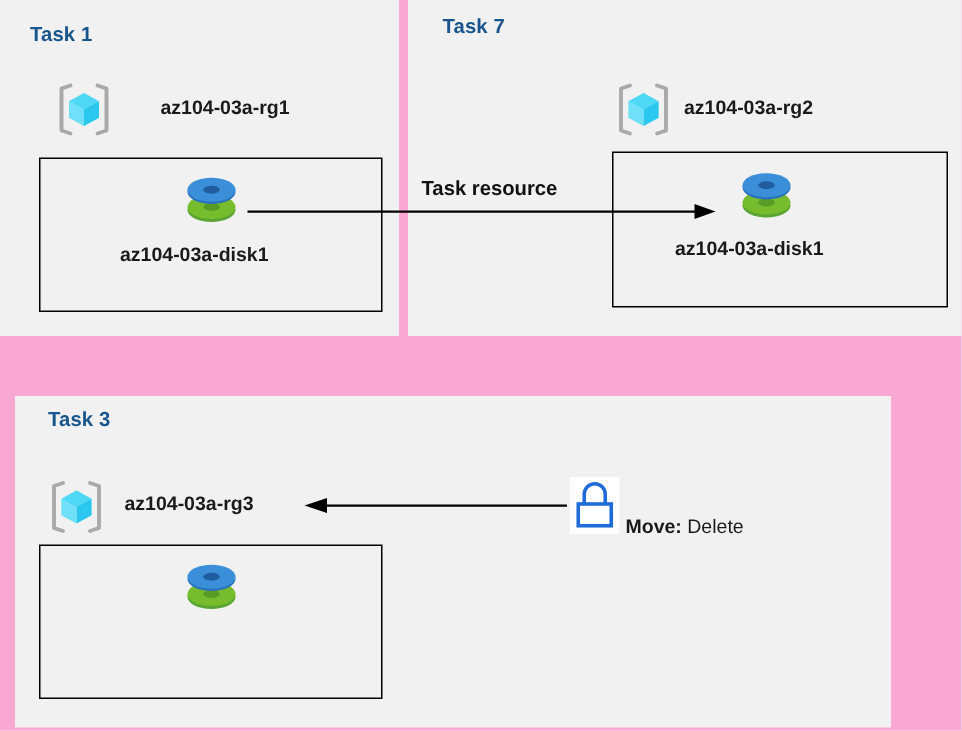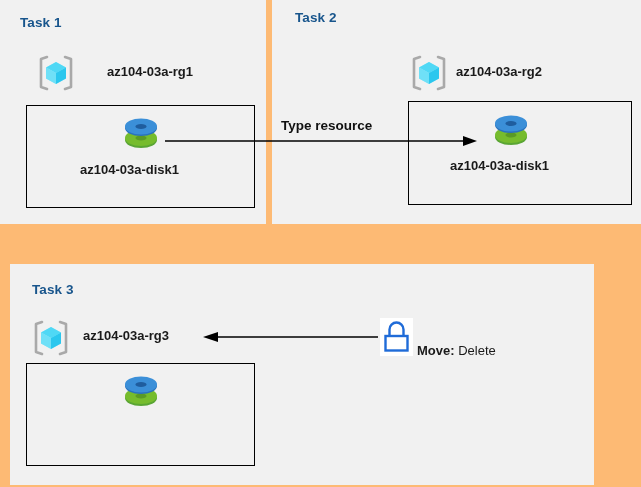--- a/index.html
+++ b/index.html
@@ -12,41 +12,41 @@
     height: 487px;
     position: relative;
     overflow: hidden;
     font-family: "Liberation Sans", sans-serif;
   }
   .canvas {
     position: absolute;
     left: 0; top: 0;
     width: 641px;
     height: 487px;
-    background: #fdba74;
+    background: #f9a8d4;
   }
   .panel {
     position: absolute;
     background: #f1f1f1;
   }
   #panel-task1 { left: 0px;   top: 0px;   width: 266px; height: 224px; }
   #panel-task2 { left: 272px; top: 0px;   width: 369px; height: 224px; }
   #panel-task3 { left: 10px;  top: 264px; width: 584px; height: 221px; }
 
   .task-title {
     position: absolute;
     color: #18558c;
     font-weight: bold;
     font-size: 13.5px;
     letter-spacing: 0.1px;
     white-space: nowrap;
   }
   #title-task1 { left: 20px;  top: 15px; }
   #title-task2 { left: 295px; top: 10px; }
-  #title-task3 { left: 32px;  top: 282px; }
+  #title-task3 { left: 32px;  top: 272px; }
 
   .inner-box {
     position: absolute;
     border: 1.4px solid #000000;
     background: transparent;
     box-sizing: border-box;
   }
   #box-task1 { left: 26px;  top: 105px; width: 229px; height: 103px; }
   #box-task2 { left: 408px; top: 101px; width: 224px; height: 104px; }
   #box-task3 { left: 26px;  top: 363px; width: 229px; height: 103px; }
@@ -173,21 +173,21 @@
       <ellipse cx="22" cy="25" rx="16" ry="8" fill="#76bc2d"></ellipse>
       <ellipse cx="22" cy="25" rx="5.5" ry="2.6" fill="#5a9a26"></ellipse>
       <ellipse cx="22" cy="15" rx="16" ry="8" fill="#2a72bd"></ellipse>
       <ellipse cx="22" cy="13.5" rx="16" ry="8" fill="#3b8fd8"></ellipse>
       <ellipse cx="22" cy="13.5" rx="5.5" ry="2.6" fill="#1f5d9e"></ellipse>
     </svg>
   </div>
   <div class="disk-label" id="disk1-label">az104-03a-disk1</div>
 
   <div class="panel" id="panel-task2"></div>
-  <div class="task-title" id="title-task2">Task 2</div>
+  <div class="task-title" id="title-task2">Task 7</div>
 
   <div class="rg-icon" id="rg2-icon">
     <svg viewBox="0 0 40 38" xmlns="http://www.w3.org/2000/svg">
       <path d="M11 3 L5 5 L5 33 L11 35" fill="none" stroke="#a9a9a9" stroke-width="2.6" stroke-linecap="round" stroke-linejoin="round"></path>
       <path d="M29 3 L35 5 L35 33 L29 35" fill="none" stroke="#a9a9a9" stroke-width="2.6" stroke-linecap="round" stroke-linejoin="round"></path>
       <polygon points="20,8 30,13.5 30,24.5 20,30 10,24.5 10,13.5" fill="#9ae8fb"></polygon>
       <polygon points="20,8 30,13.5 20,19 10,13.5" fill="#4fd8f5"></polygon>
       <polygon points="20,19 30,13.5 30,24.5 20,30" fill="#2bc7ee"></polygon>
       <polygon points="20,19 10,13.5 10,24.5 20,30" fill="#6fe0f7"></polygon>
     </svg>
@@ -201,21 +201,21 @@
       <ellipse cx="22" cy="27" rx="16" ry="8" fill="#5aa534"></ellipse>
       <ellipse cx="22" cy="25" rx="16" ry="8" fill="#76bc2d"></ellipse>
       <ellipse cx="22" cy="25" rx="5.5" ry="2.6" fill="#5a9a26"></ellipse>
       <ellipse cx="22" cy="15" rx="16" ry="8" fill="#2a72bd"></ellipse>
       <ellipse cx="22" cy="13.5" rx="16" ry="8" fill="#3b8fd8"></ellipse>
       <ellipse cx="22" cy="13.5" rx="5.5" ry="2.6" fill="#1f5d9e"></ellipse>
     </svg>
   </div>
   <div class="disk-label" id="disk2-label">az104-03a-disk1</div>
 
-  <div class="arrow-label" id="label-move">Type resource</div>
+  <div class="arrow-label" id="label-move">Task resource</div>
   <svg class="arrow-svg" id="arrow-move" viewBox="0 0 312 20" xmlns="http://www.w3.org/2000/svg">
     <line x1="0" y1="10" x2="300" y2="10" stroke="#000000" stroke-width="1.5"></line>
     <polygon points="312,10 298,5 298,15" fill="#000000"></polygon>
   </svg>
 
   <div class="panel" id="panel-task3"></div>
   <div class="task-title" id="title-task3">Task 3</div>
 
   <div class="rg-icon" id="rg3-icon">
     <svg viewBox="0 0 40 38" xmlns="http://www.w3.org/2000/svg">

